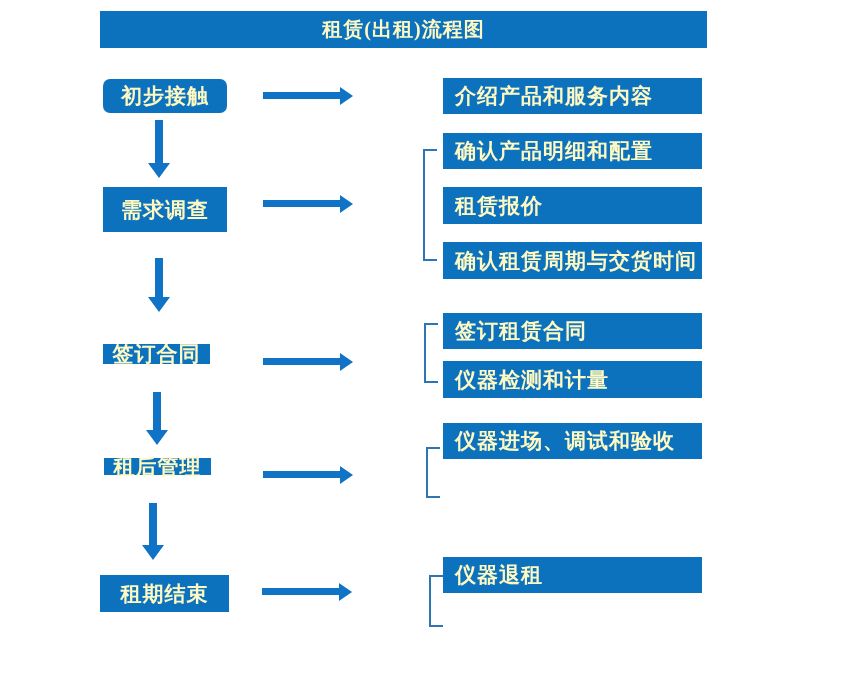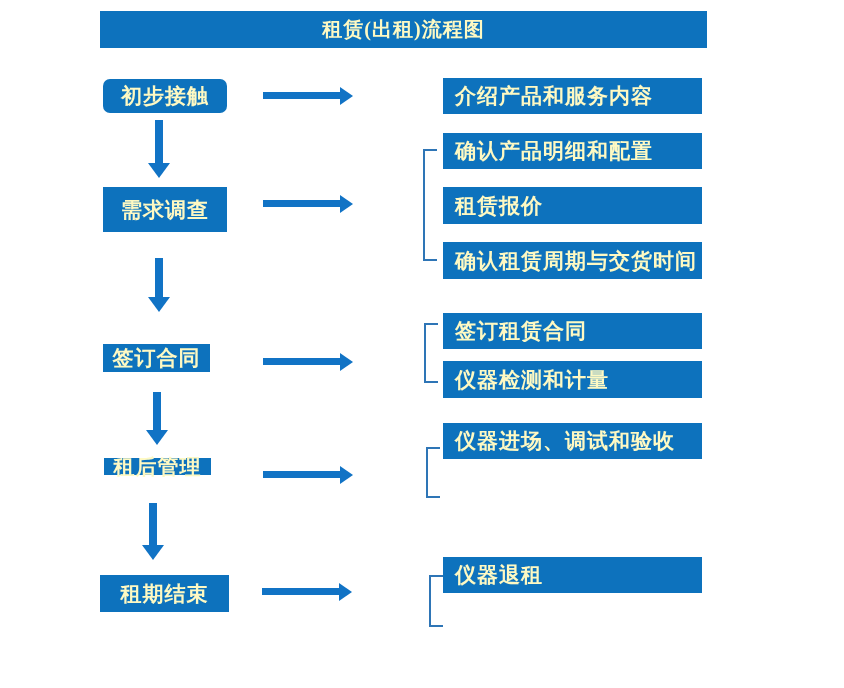--- a/index.html
+++ b/index.html
@@ -25,21 +25,21 @@
     text-align: center;
   }
   .titlebar {
     left: 100px; top: 11px; width: 607px; height: 37px;
     justify-content: center;
     font-size: 20px;
   }
   .stepbox { justify-content: center; }
   #s1 { left: 103px; top: 79px;  width: 124px; height: 34px; border-radius: 7px; }
   #s2 { left: 103px; top: 187px; width: 124px; height: 45px; }
-  #s3 { left: 103px; top: 344px; width: 107px; height: 28px; }
+  #s3 { left: 103px; top: 344px; width: 107px; height: 20px; }
   #s4 { left: 104px; top: 458px; width: 107px; height: 17px; }
   #s5 { left: 100px; top: 575px; width: 129px; height: 37px; }
   .detailbox { left: 443px; width: 259px; padding-left: 12px; }
   #d1  { top: 78px;  height: 36px; }
   #d2  { top: 133px; height: 36px; }
   #d3  { top: 187px; height: 37px; }
   #d4  { top: 242px; height: 37px; }
   #d5  { top: 313px; height: 36px; }
   #d6  { top: 361px; height: 37px; }
   #d7  { top: 423px; height: 36px; }

